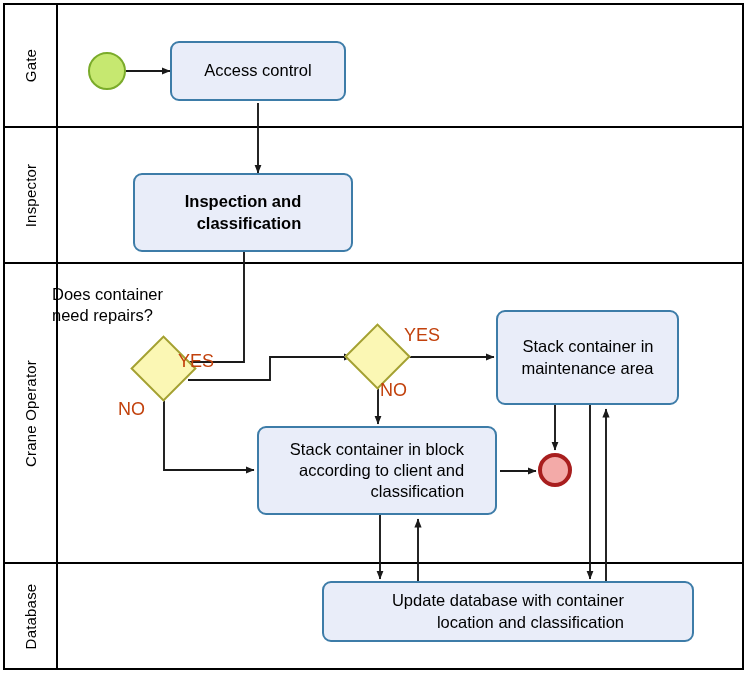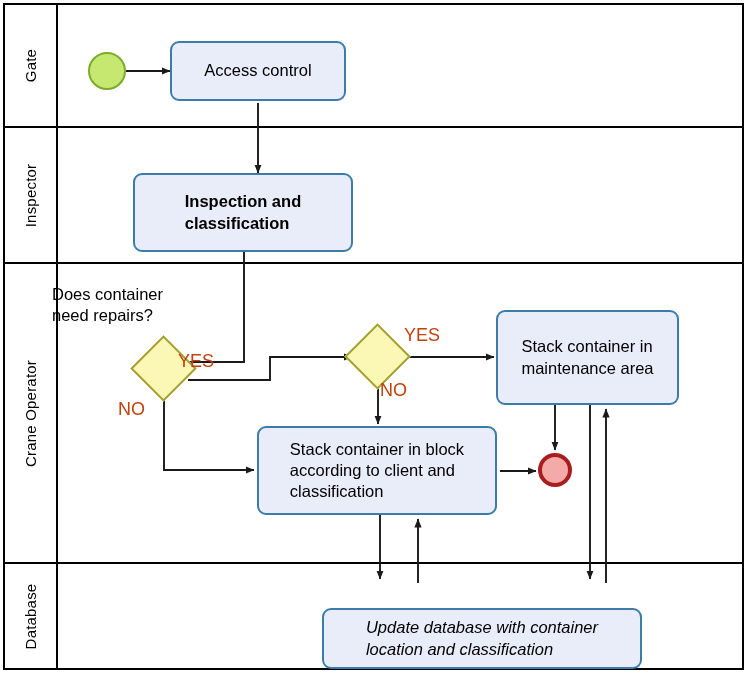--- a/index.html
+++ b/index.html
@@ -61,21 +61,21 @@
   }
   .task {
     position: absolute;
     background: #e9edf9;
     border: 2px solid #3d7ca8;
     border-radius: 9px;
     box-sizing: border-box;
     display: flex;
     align-items: center;
     justify-content: center;
-    text-align: left;
+    text-align: right;
     font-size: 16.5px;
     color: #000000;
     line-height: 1.28;
     padding: 19px 8px;
   }
   .start-event {
     position: absolute;
     width: 38px;
     height: 38px;
     border-radius: 50%;
@@ -203,16 +203,16 @@
 
   <div class="task" style="left: 496px; top: 310px; width: 183px; height: 95px; white-space: pre-line;">Stack container in
 maintenance area</div>
 
   <div class="task" style="left: 257px; top: 426px; width: 240px; height: 89px; white-space: pre-line;">Stack container in block
 according to client and
 classification</div>
 
   <div class="end-event" style="left:538px; top:453px;"></div>
 
-  <div class="task" style="left: 322px; top: 608px; width: 320px; height: 61px; white-space: pre-line; font-style: italic;">Update  database with container
+  <div class="task" style="left: 322px; top: 581px; width: 372px; height: 61px; white-space: pre-line;">Update  database with container
 location and classification</div>
 
 </div>
 
 </body></html>

